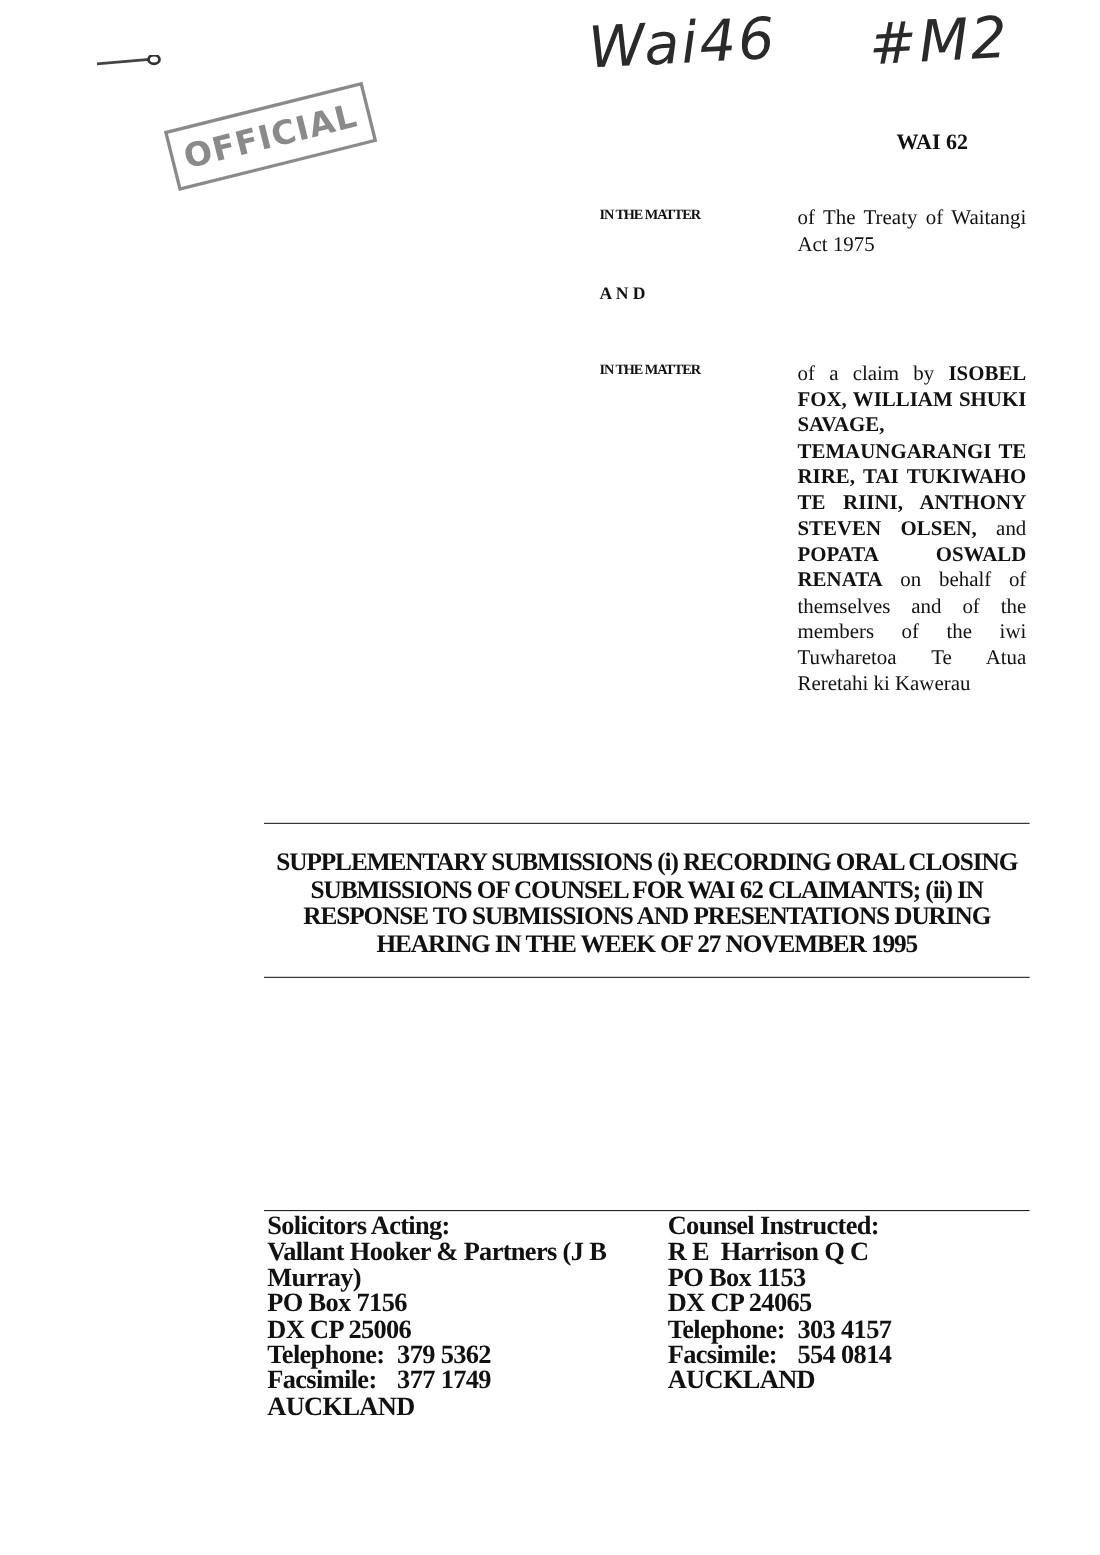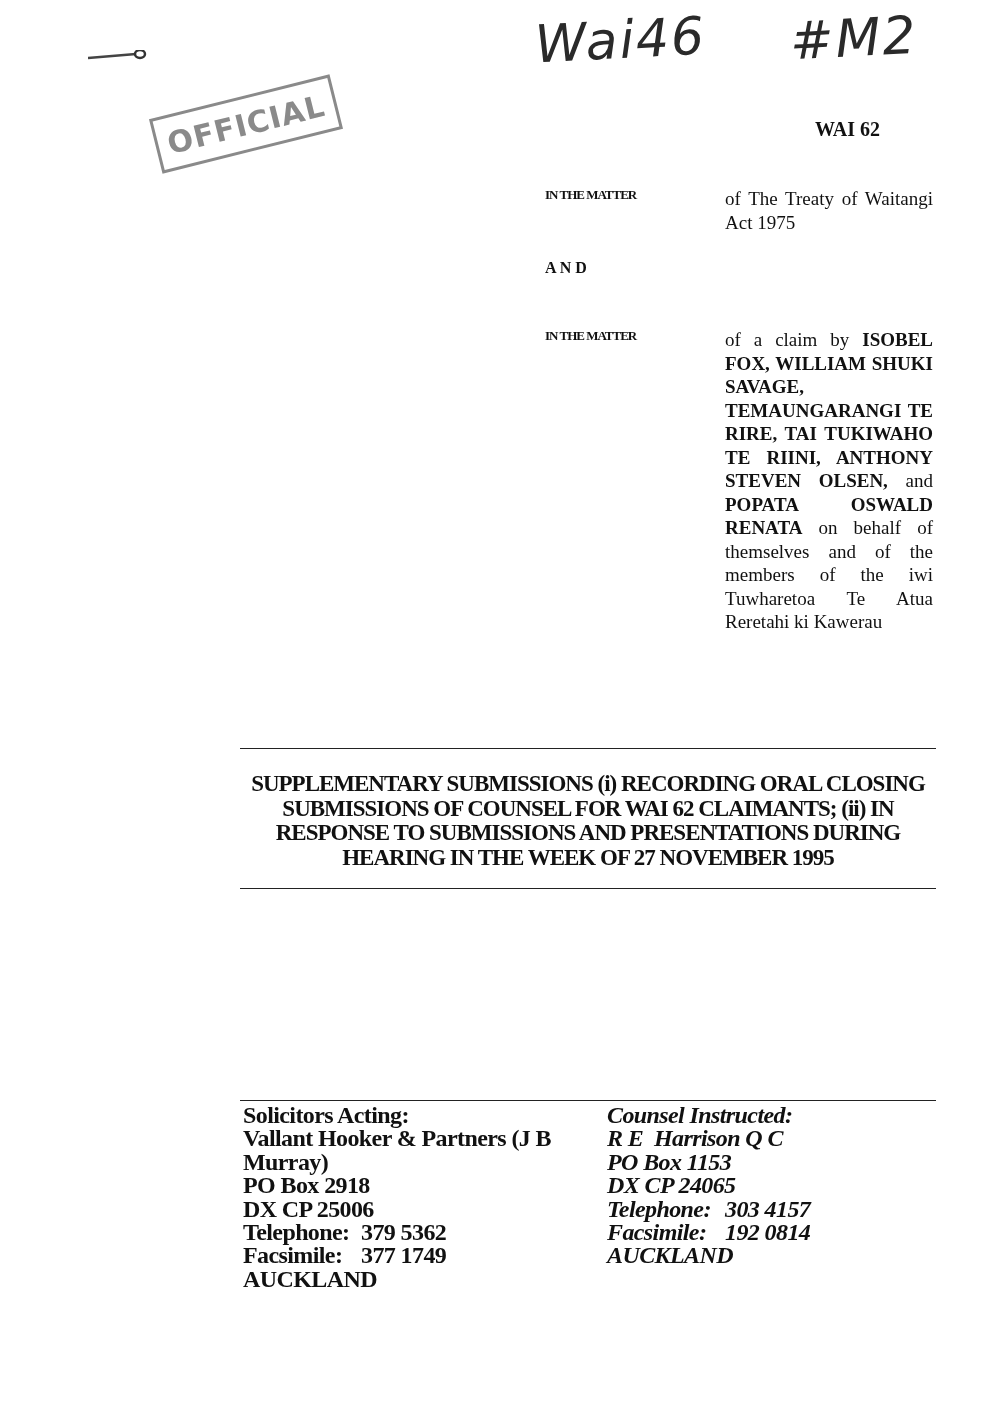--- a/index.html
+++ b/index.html
@@ -59,40 +59,40 @@
 
 <div class="abs rule" style="left:240px; top:748px; width:696px;"></div>
 <div class="abs title">SUPPLEMENTARY SUBMISSIONS (i) RECORDING ORAL CLOSING SUBMISSIONS OF COUNSEL FOR WAI 62 CLAIMANTS; (ii) IN RESPONSE TO SUBMISSIONS AND PRESENTATIONS DURING HEARING IN THE WEEK OF 27 NOVEMBER 1995</div>
 <div class="abs rule" style="left:240px; top:888px; width:696px;"></div>
 
 <div class="abs rule" style="left:240px; top:1100px; width:696px;"></div>
 
 <div class="abs foot" style="left:243px; top:1104px; width:360px;">
   <div>Solicitors Acting:</div>
   <div>Vallant Hooker &amp; Partners (J B Murray)</div>
-  <div>PO Box 2918</div>
+  <div>PO Box 7156</div>
   <div>DX CP 25006</div>
   <div class="row">
     <span class="k">Telephone:</span>
     <span>379 5362</span>
   </div>
   <div class="row">
     <span class="k">Facsimile:</span>
     <span>377 1749</span>
   </div>
   <div>AUCKLAND</div>
 </div>
 
-<div class="abs foot" style="left:607px; top:1104px; width:320px;font-style:italic;">
+<div class="abs foot" style="left:607px; top:1104px; width:320px;">
   <div>Counsel Instructed:</div>
   <div style="white-space:pre;">R E  Harrison Q C</div>
   <div>PO Box 1153</div>
   <div>DX CP 24065</div>
   <div class="row">
     <span class="k">Telephone:</span>
     <span>303 4157</span>
   </div>
   <div class="row">
     <span class="k">Facsimile:</span>
-    <span>192 0814</span>
+    <span>554 0814</span>
   </div>
   <div>AUCKLAND</div>
 </div>
 
 </body></html>

